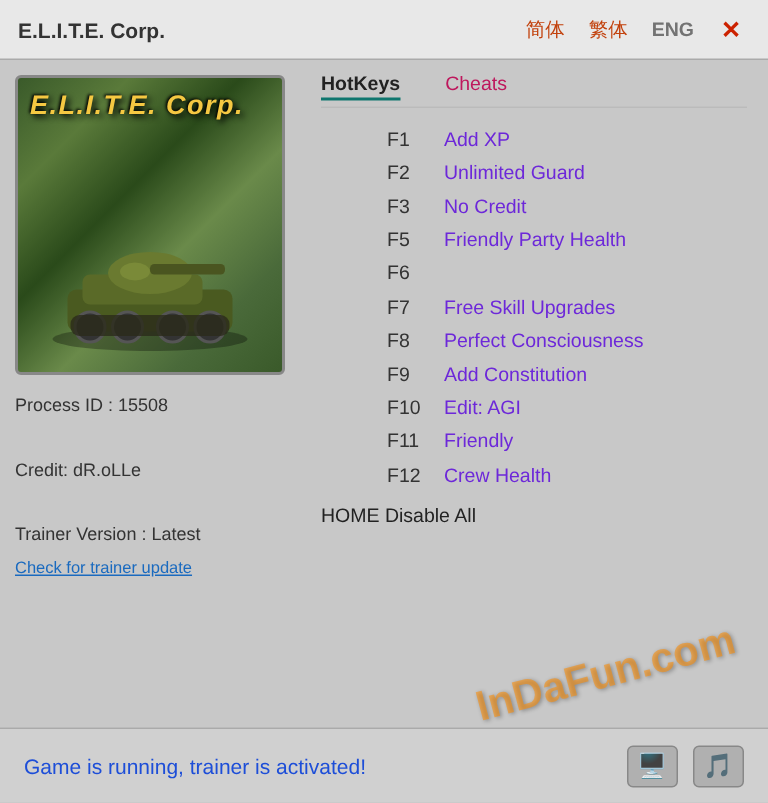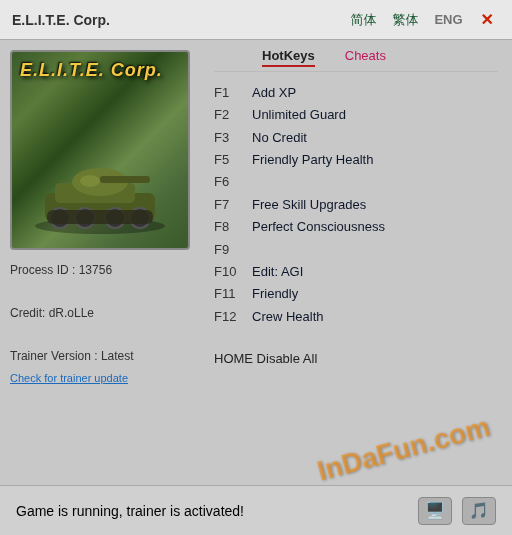--- a/index.html
+++ b/index.html
@@ -29,21 +29,21 @@
       font-weight: bold;
       color: #333;
     }
     #lang-controls {
       display: flex;
       align-items: center;
       gap: 8px;
     }
     .lang-btn {
       font-size: 13px;
-      color: #14532d;
+      color: #c2410c;
       cursor: pointer;
       padding: 2px 4px;
     }
     .lang-btn.active {
       font-weight: bold;
       color: #737373;
     }
     #close-btn {
       color: #cc2200;
       font-weight: bold;
@@ -131,44 +131,44 @@
     }
     .tab {
       font-size: 13px;
       color: #be185d;
       cursor: pointer;
       padding-bottom: 2px;
     }
     .tab.active {
       color: #222;
       font-weight: bold;
-      border-bottom: 2px solid #b91c1c;
-      margin-left: 48px;
+      border-bottom: 2px solid #0f766e;
     }
 
     #hotkeys-list {
       font-size: 13px;
       color: #222;
       line-height: 1.72;
     }
     .hotkey-row {
       display: flex;
       gap: 0;
+      margin-left: 44px;
     }
     .hotkey-key {
       min-width: 38px;
       color: #333;
       font-weight: normal;
     }
     .hotkey-label {
-      color: #0f172a;
+      color: #6d28d9;
     }
 
     #home-row {
-      margin-top: 23px;
+      margin-top: 8px;
       font-size: 13px;
     }
 
     
     #watermark {
       position: absolute;
       right: 20px;
       bottom: 70px;
       font-size: 28px;
       font-weight: bold;
@@ -188,21 +188,21 @@
       height: 50px;
       background: #d0d0d0;
       border-top: 1px solid #aaa;
       display: flex;
       align-items: center;
       justify-content: space-between;
       padding: 0 16px;
     }
     #status-text {
       font-size: 14px;
-      color: #000000;
+      color: #1d4ed8;
     }
     #status-icons {
       display: flex;
       gap: 10px;
       align-items: center;
     }
     .status-icon-btn {
       width: 34px;
       height: 28px;
       background: #b0b0b0;
@@ -250,21 +250,21 @@
         <circle cx="90" cy="80" r="10" fill="#333" stroke="#555" stroke-width="2"></circle>
         <circle cx="115" cy="80" r="10" fill="#333" stroke="#555" stroke-width="2"></circle>
 
         <rect x="22" y="72" width="106" height="14" rx="6" fill="#2a2a1a" opacity="0.8"></rect>
 
         <ellipse cx="65" cy="43" rx="10" ry="6" fill="#7a8a38"></ellipse>
       </svg>
     </div>
 
     <div id="process-info">
-      <div>Process ID : 13756</div>
+      <div>Process ID : 15508</div>
       <br>
       <div>Credit:   dR.oLLe</div>
       <br>
       <div>Trainer Version : Latest</div>
       <a>Check for trainer update</a>
     </div>
   </div>
 
   <div id="right-panel">
     <div id="tabs">
@@ -295,20 +295,21 @@
         <div class="hotkey-row">
           <span class="hotkey-key">F7</span>
           <span class="hotkey-label">Free Skill Upgrades</span>
         </div>
         <div class="hotkey-row">
           <span class="hotkey-key">F8</span>
           <span class="hotkey-label">Perfect Consciousness</span>
         </div>
         <div class="hotkey-row">
           <span class="hotkey-key">F9</span>
+          <span class="hotkey-label">Add Constitution</span>
         </div>
         <div class="hotkey-row">
           <span class="hotkey-key">F10</span>
           <span class="hotkey-label">Edit: AGI</span>
         </div>
         <div class="hotkey-row">
           <span class="hotkey-key">F11</span>
           <span class="hotkey-label">Friendly</span>
         </div>
         <div class="hotkey-row">

